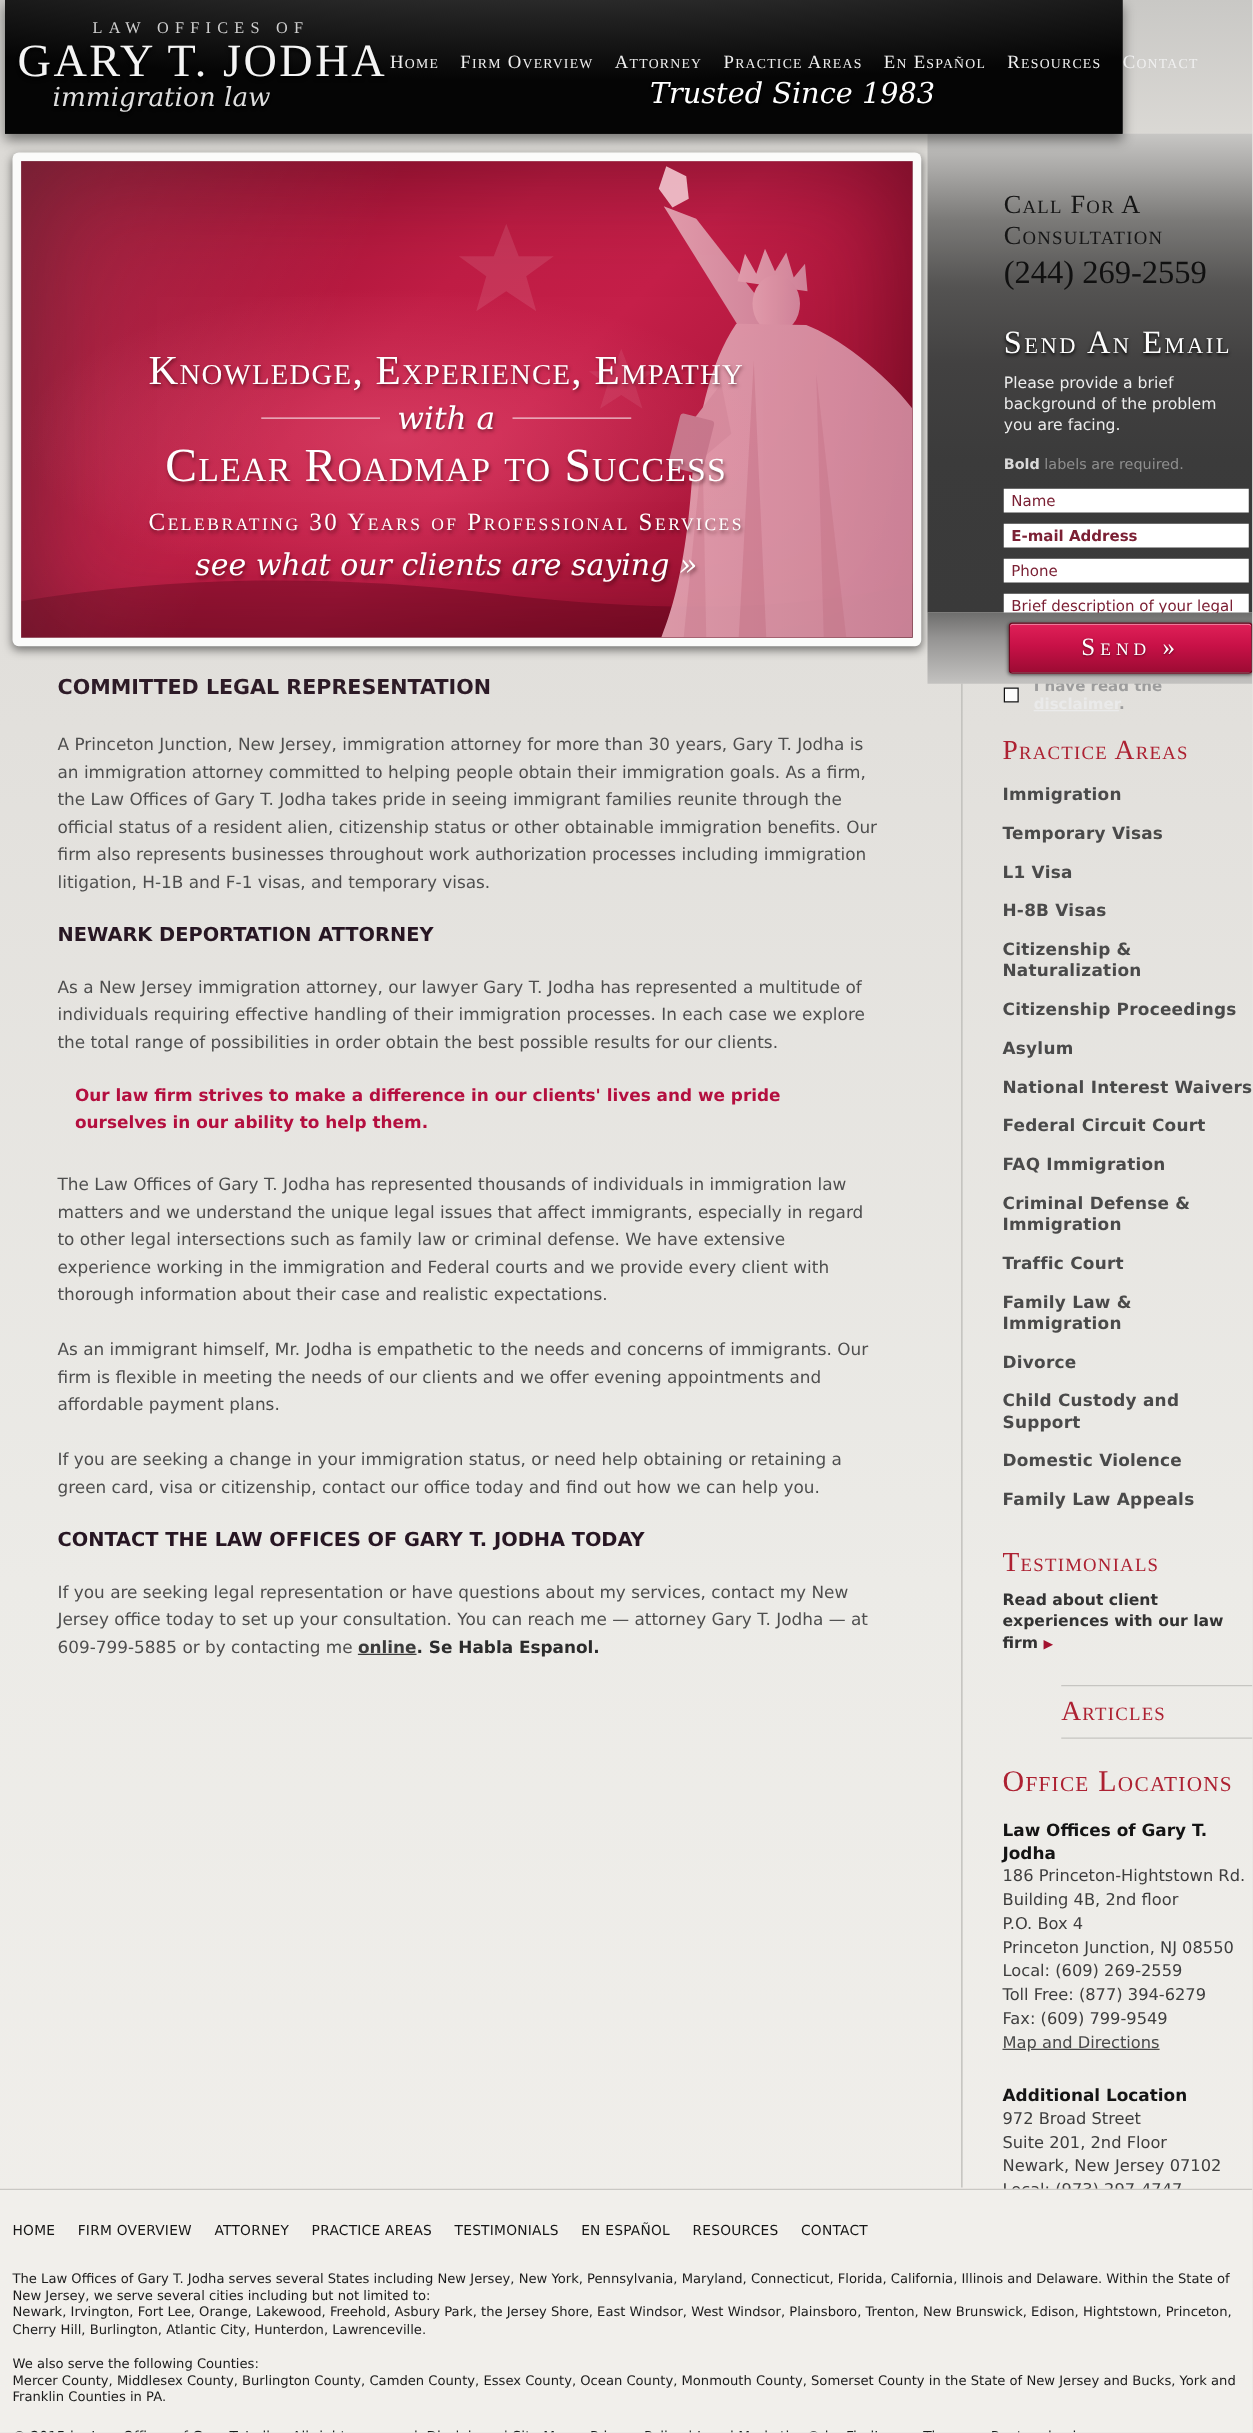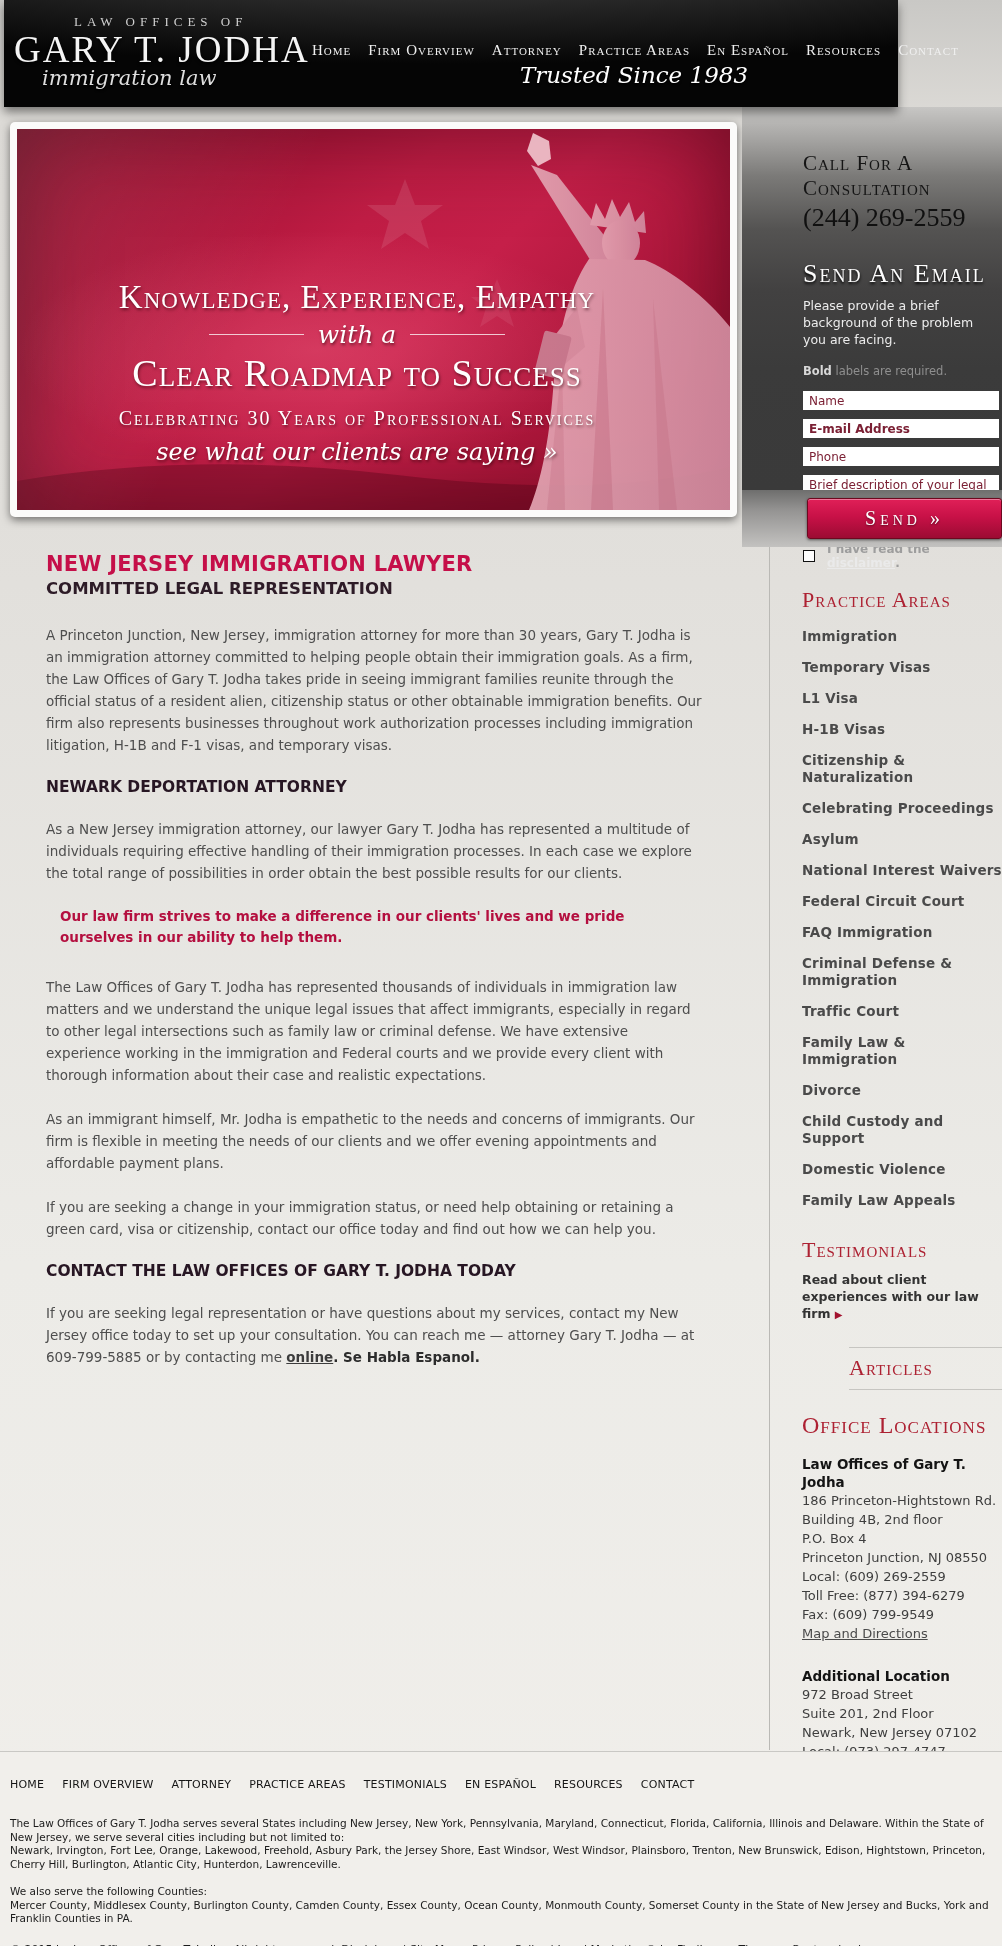--- a/index.html
+++ b/index.html
@@ -200,42 +200,41 @@
         <input type="checkbox" style="">
         <span><span>I have read the </span><a>disclaimer</a><span>.</span></span>
       </div>
     </div>
   </div>
   <div class="send-strip">
     <button class="send-btn">Send  »</button>
   </div>
 
   <div class="main">
-    <h1>NEW JERSEY IMMIGRATION LAWYER</h1>
     <div class="sub">COMMITTED LEGAL REPRESENTATION</div>
     <p>A Princeton Junction, New Jersey, immigration attorney for more than 30 years, Gary T. Jodha is an immigration attorney committed to helping people obtain their immigration goals. As a firm, the Law Offices of Gary T. Jodha takes pride in seeing immigrant families reunite through the official status of a resident alien, citizenship status or other obtainable immigration benefits. Our firm also represents businesses throughout work authorization processes including immigration litigation, H-1B and F-1 visas, and temporary visas.</p>
     <h3>NEWARK DEPORTATION ATTORNEY</h3>
     <p>As a New Jersey immigration attorney, our lawyer Gary T. Jodha has represented a multitude of individuals requiring effective handling of their immigration processes. In each case we explore the total range of possibilities in order obtain the best possible results for our clients.</p>
     <blockquote>Our law firm strives to make a difference in our clients' lives and we pride ourselves in our ability to help them.</blockquote>
     <p>The Law Offices of Gary T. Jodha has represented thousands of individuals in immigration law matters and we understand the unique legal issues that affect immigrants, especially in regard to other legal intersections such as family law or criminal defense. We have extensive experience working in the immigration and Federal courts and we provide every client with thorough information about their case and realistic expectations.</p>
     <p>As an immigrant himself, Mr. Jodha is empathetic to the needs and concerns of immigrants. Our firm is flexible in meeting the needs of our clients and we offer evening appointments and affordable payment plans.</p>
     <p>If you are seeking a change in your immigration status, or need help obtaining or retaining a green card, visa or citizenship, contact our office today and find out how we can help you.</p>
     <h3>CONTACT THE LAW OFFICES OF GARY T. JODHA TODAY</h3>
     <p><span>If you are seeking legal representation or have questions about my services, contact my New Jersey office today to set up your consultation. You can reach me — attorney Gary T. Jodha — at 609-799-5885 or by contacting me </span><a class="online-link">online</a><span class="bold-dark">. Se Habla Espanol.</span></p>
   </div>
 
   <div class="side-low">
     <div class="side-h">Practice Areas</div>
     <ul class="pa-list">
       <li>Immigration</li>
       <li>Temporary Visas</li>
       <li>L1 Visa</li>
-      <li>H-1B Visas</li>
+      <li>H-8B Visas</li>
       <li>Citizenship &amp; Naturalization</li>
-      <li>Celebrating Proceedings</li>
+      <li>Citizenship Proceedings</li>
       <li>Asylum</li>
       <li>National Interest Waivers</li>
       <li>Federal Circuit Court</li>
       <li>FAQ Immigration</li>
       <li>Criminal Defense &amp; Immigration</li>
       <li>Traffic Court</li>
       <li>Family Law &amp; Immigration</li>
       <li>Divorce</li>
       <li>Child Custody and Support</li>
       <li>Domestic Violence</li>

